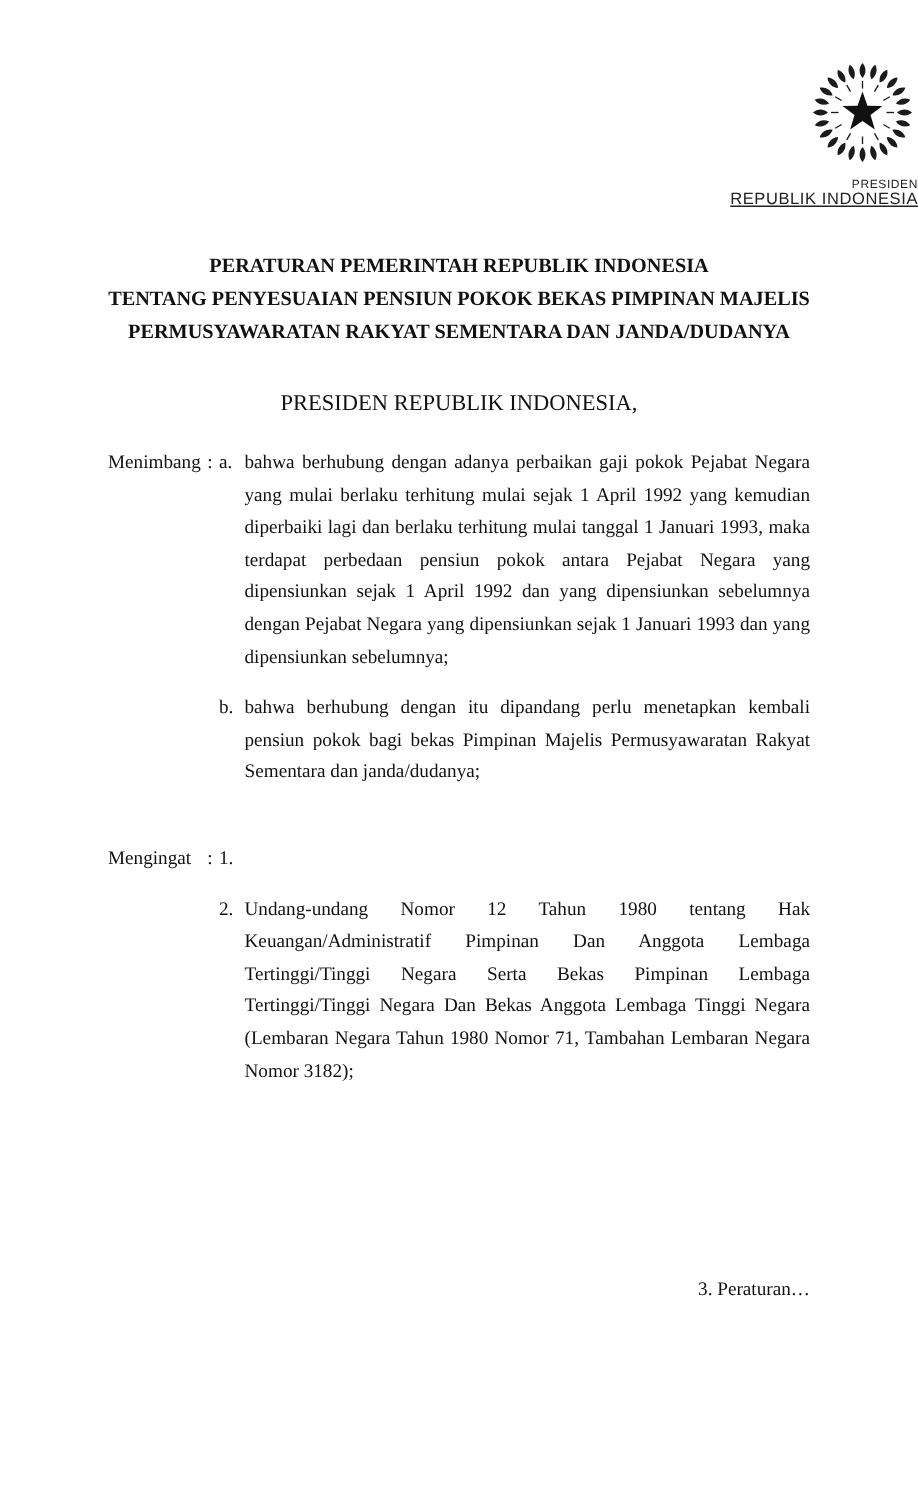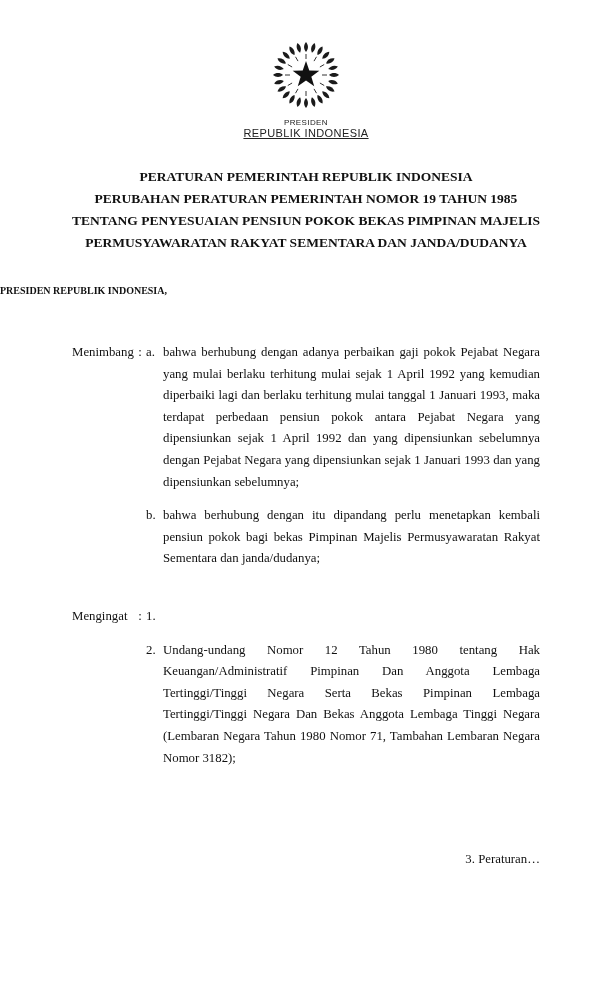--- a/index.html
+++ b/index.html
@@ -8,21 +8,21 @@
     width: 612px;
     height: 1008px;
     margin: 0 auto;
     background: #ffffff;
     font-family: "Liberation Serif", "DejaVu Serif", serif;
     color: #111111;
     overflow: hidden;
   }
   .letterhead {
     padding-top: 36px;
-    text-align: center;
+    text-align: right;
   }
   .seal-wrap { line-height: 0; }
   .agency-line1 {
     margin-top: 6px;
     font-family: "Liberation Sans", "DejaVu Sans", sans-serif;
     font-size: 8px;
     line-height: 10px;
     letter-spacing: 0.4px;
     color: #222;
   }
@@ -36,31 +36,31 @@
   }
   .title-block {
     margin-top: 28px;
     text-align: center;
     font-weight: bold;
     font-size: 13.5px;
     line-height: 22px;
   }
   .salutation {
     margin-top: 26px;
-    text-align: left;
-    font-weight: bold;
-    font-size: 10px;
+    text-align: center;
+    font-weight: normal;
+    font-size: 15px;
     line-height: 22px;
   }
   .clauses {
     margin: 0 72px;
     font-size: 12.8px;
     line-height: 21.6px;
   }
-  .section-menimbang { margin-top: 40px; }
+  .section-menimbang { margin-top: 18px; }
   .section-mengingat { margin-top: 36px; }
   .clause-row {
     display: flex;
     align-items: flex-start;
   }
   .clause-row + .clause-row { margin-top: 12px; }
   .clause-label { width: 62px; flex: 0 0 62px; }
   .clause-colon { width: 12px; flex: 0 0 12px; text-align: center; }
   .clause-marker { width: 17px; flex: 0 0 17px; }
   .clause-text { flex: 1 1 auto; text-align: justify; }
@@ -127,21 +127,20 @@
           <path fill="#111" d="M0,-14 L3.29,-4.53 L13.31,-4.33 L5.33,1.73 L8.23,11.33 L0,5.6 L-8.23,11.33 L-5.33,1.73 L-13.31,-4.33 L-3.29,-4.53 Z"></path>
         </g>
       </svg>
     </div>
     <div class="agency-line1">PRESIDEN</div>
     <div class="agency-line2">REPUBLIK INDONESIA</div>
   </div>
 
   <div class="title-block">
     <div>PERATURAN PEMERINTAH REPUBLIK INDONESIA</div>
-    <div>PERUBAHAN PERATURAN PEMERINTAH NOMOR 19 TAHUN 1985</div>
     <div>TENTANG PENYESUAIAN PENSIUN POKOK BEKAS PIMPINAN MAJELIS</div>
     <div>PERMUSYAWARATAN RAKYAT SEMENTARA DAN JANDA/DUDANYA</div>
   </div>
 
   <div class="salutation">PRESIDEN REPUBLIK INDONESIA,</div>
 
   <div class="clauses">
 
     <div class="section-menimbang">
       <div class="clause-row">

